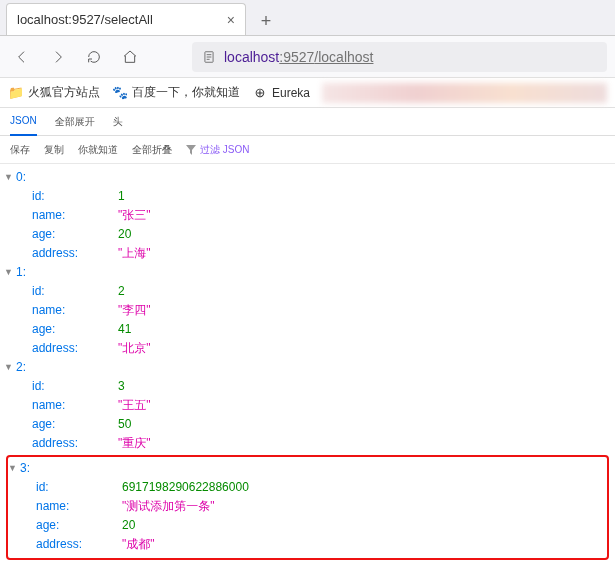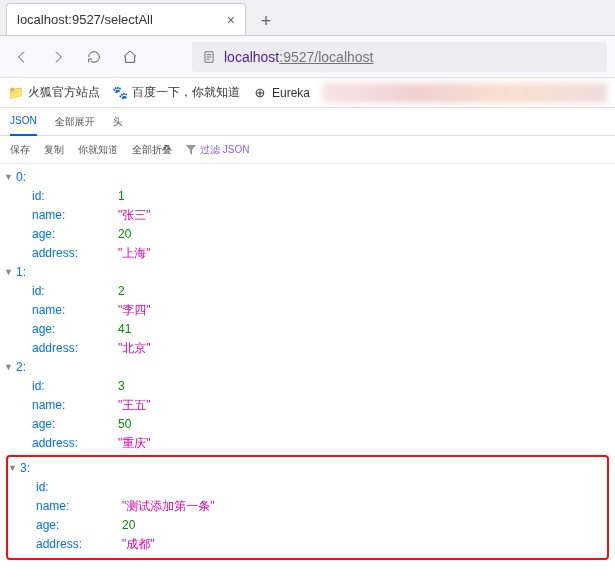--- a/index.html
+++ b/index.html
@@ -198,20 +198,21 @@
       </div>
     </div>
     <div class="highlight-box">
       <div class="node-head">
         <span class="arrow">▼</span>
         <span class="idx">3:</span>
       </div>
       <div class="children">
         <div class="row">
           <span class="key">id:</span>
+          <span class="val-num">6917198290622886000</span>
         </div>
         <div class="row">
           <span class="key">name:</span>
           <span class="val-str">"测试添加第一条"</span>
         </div>
         <div class="row">
           <span class="key">age:</span>
           <span class="val-num">20</span>
         </div>
         <div class="row">

